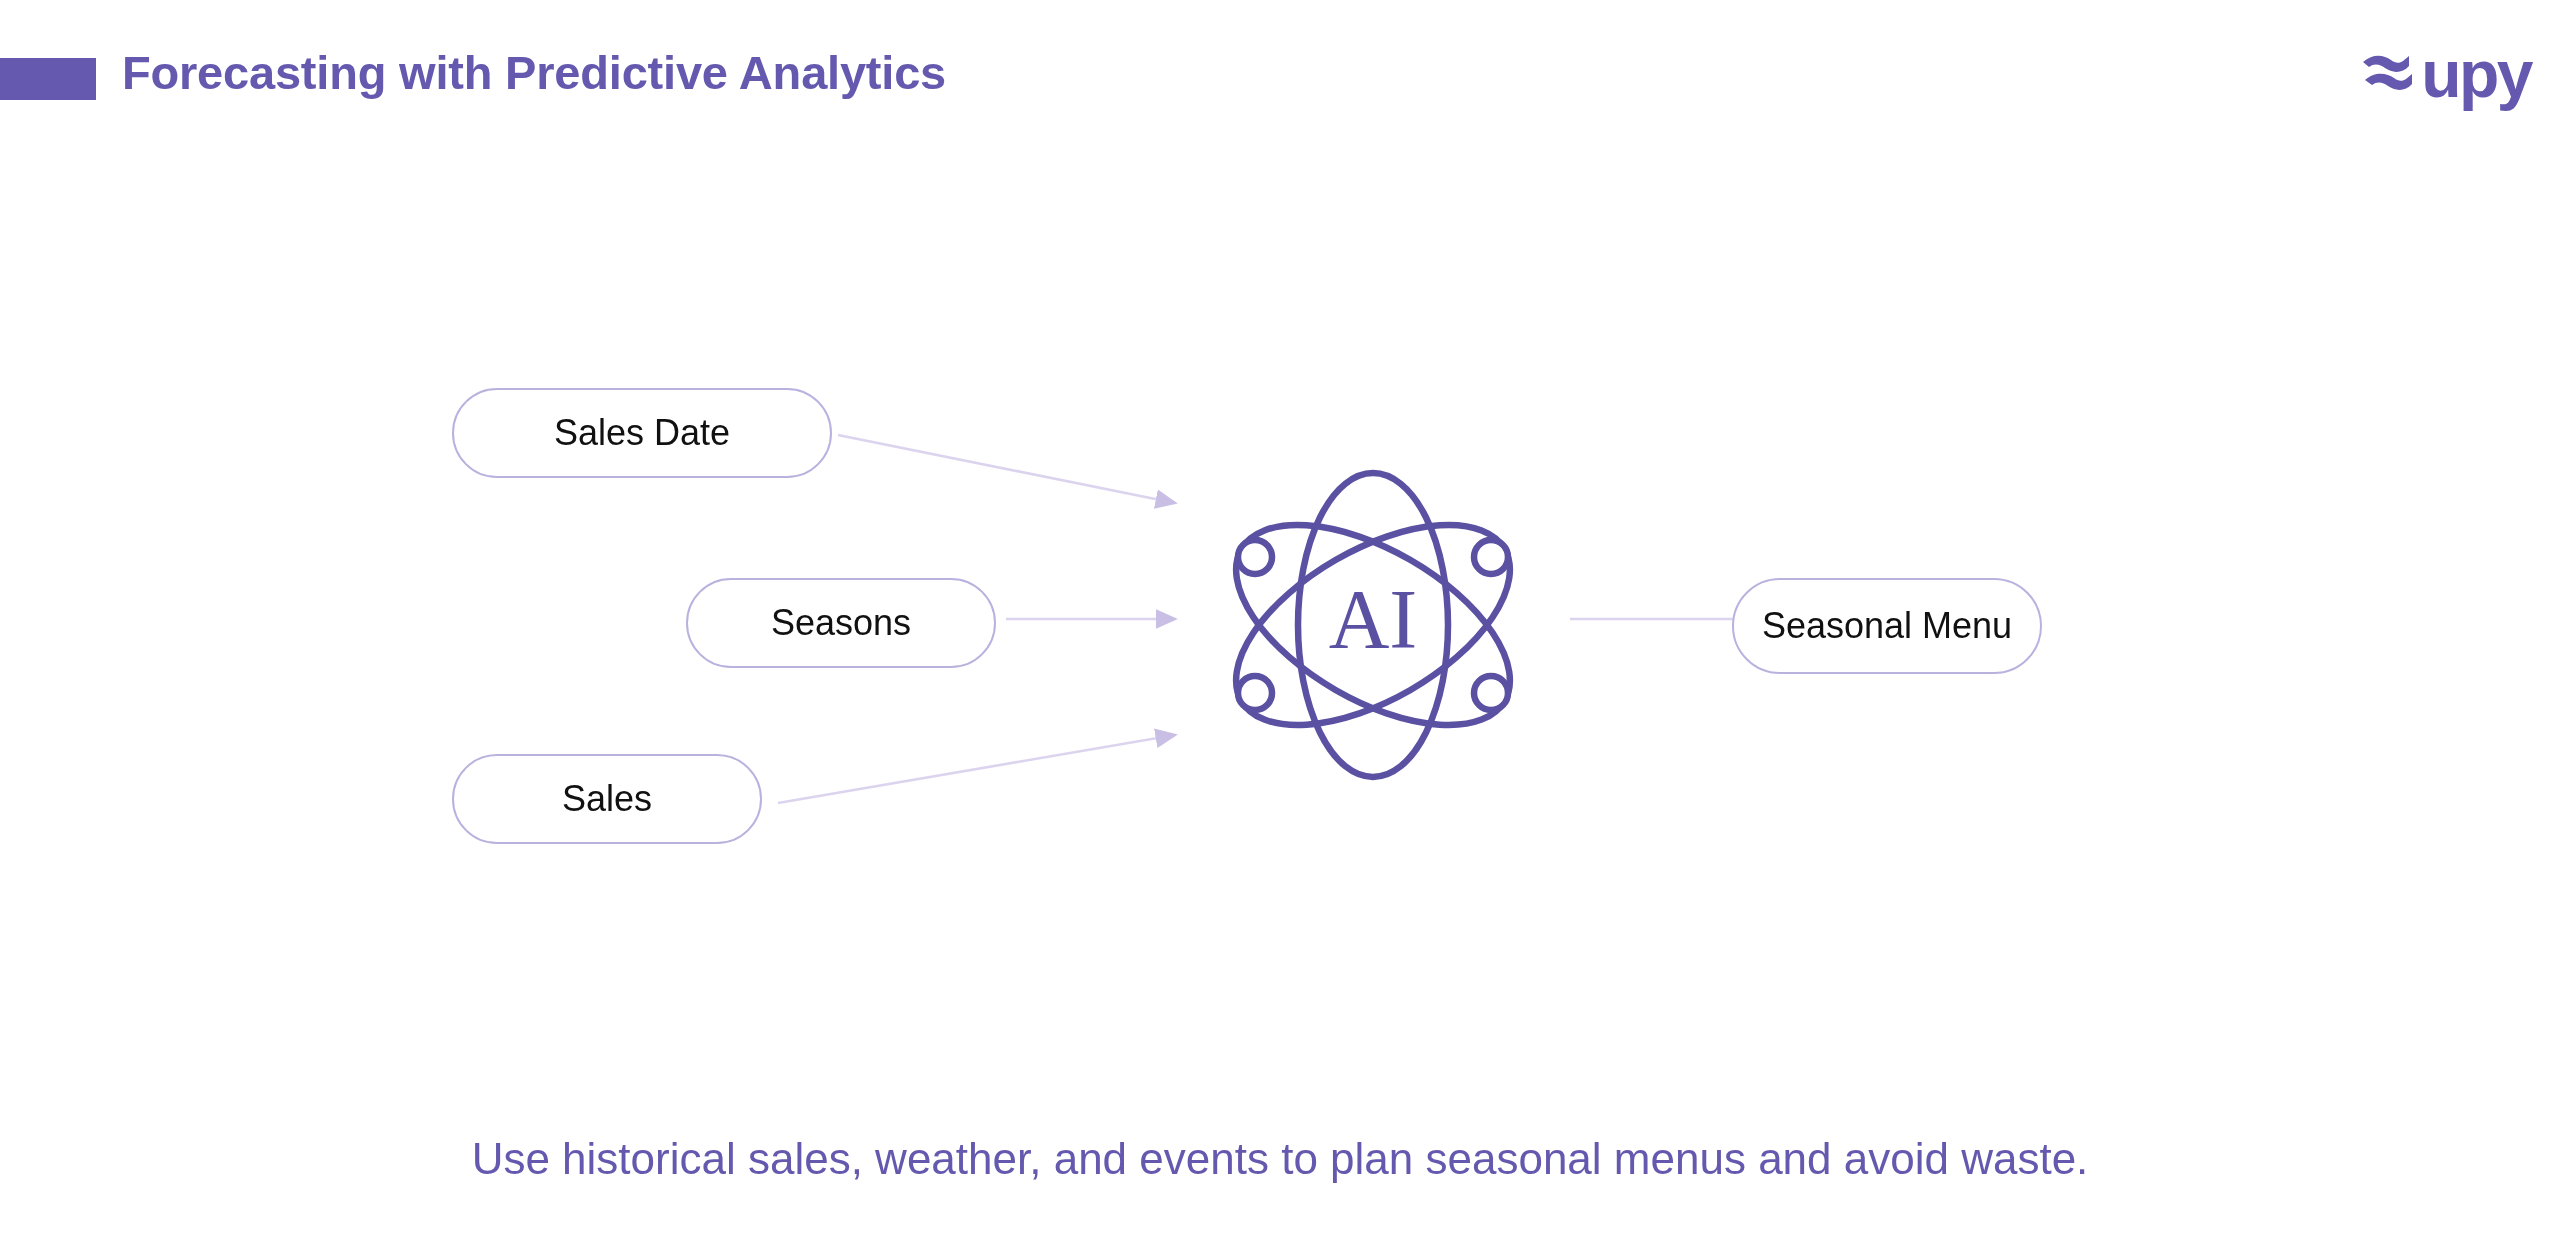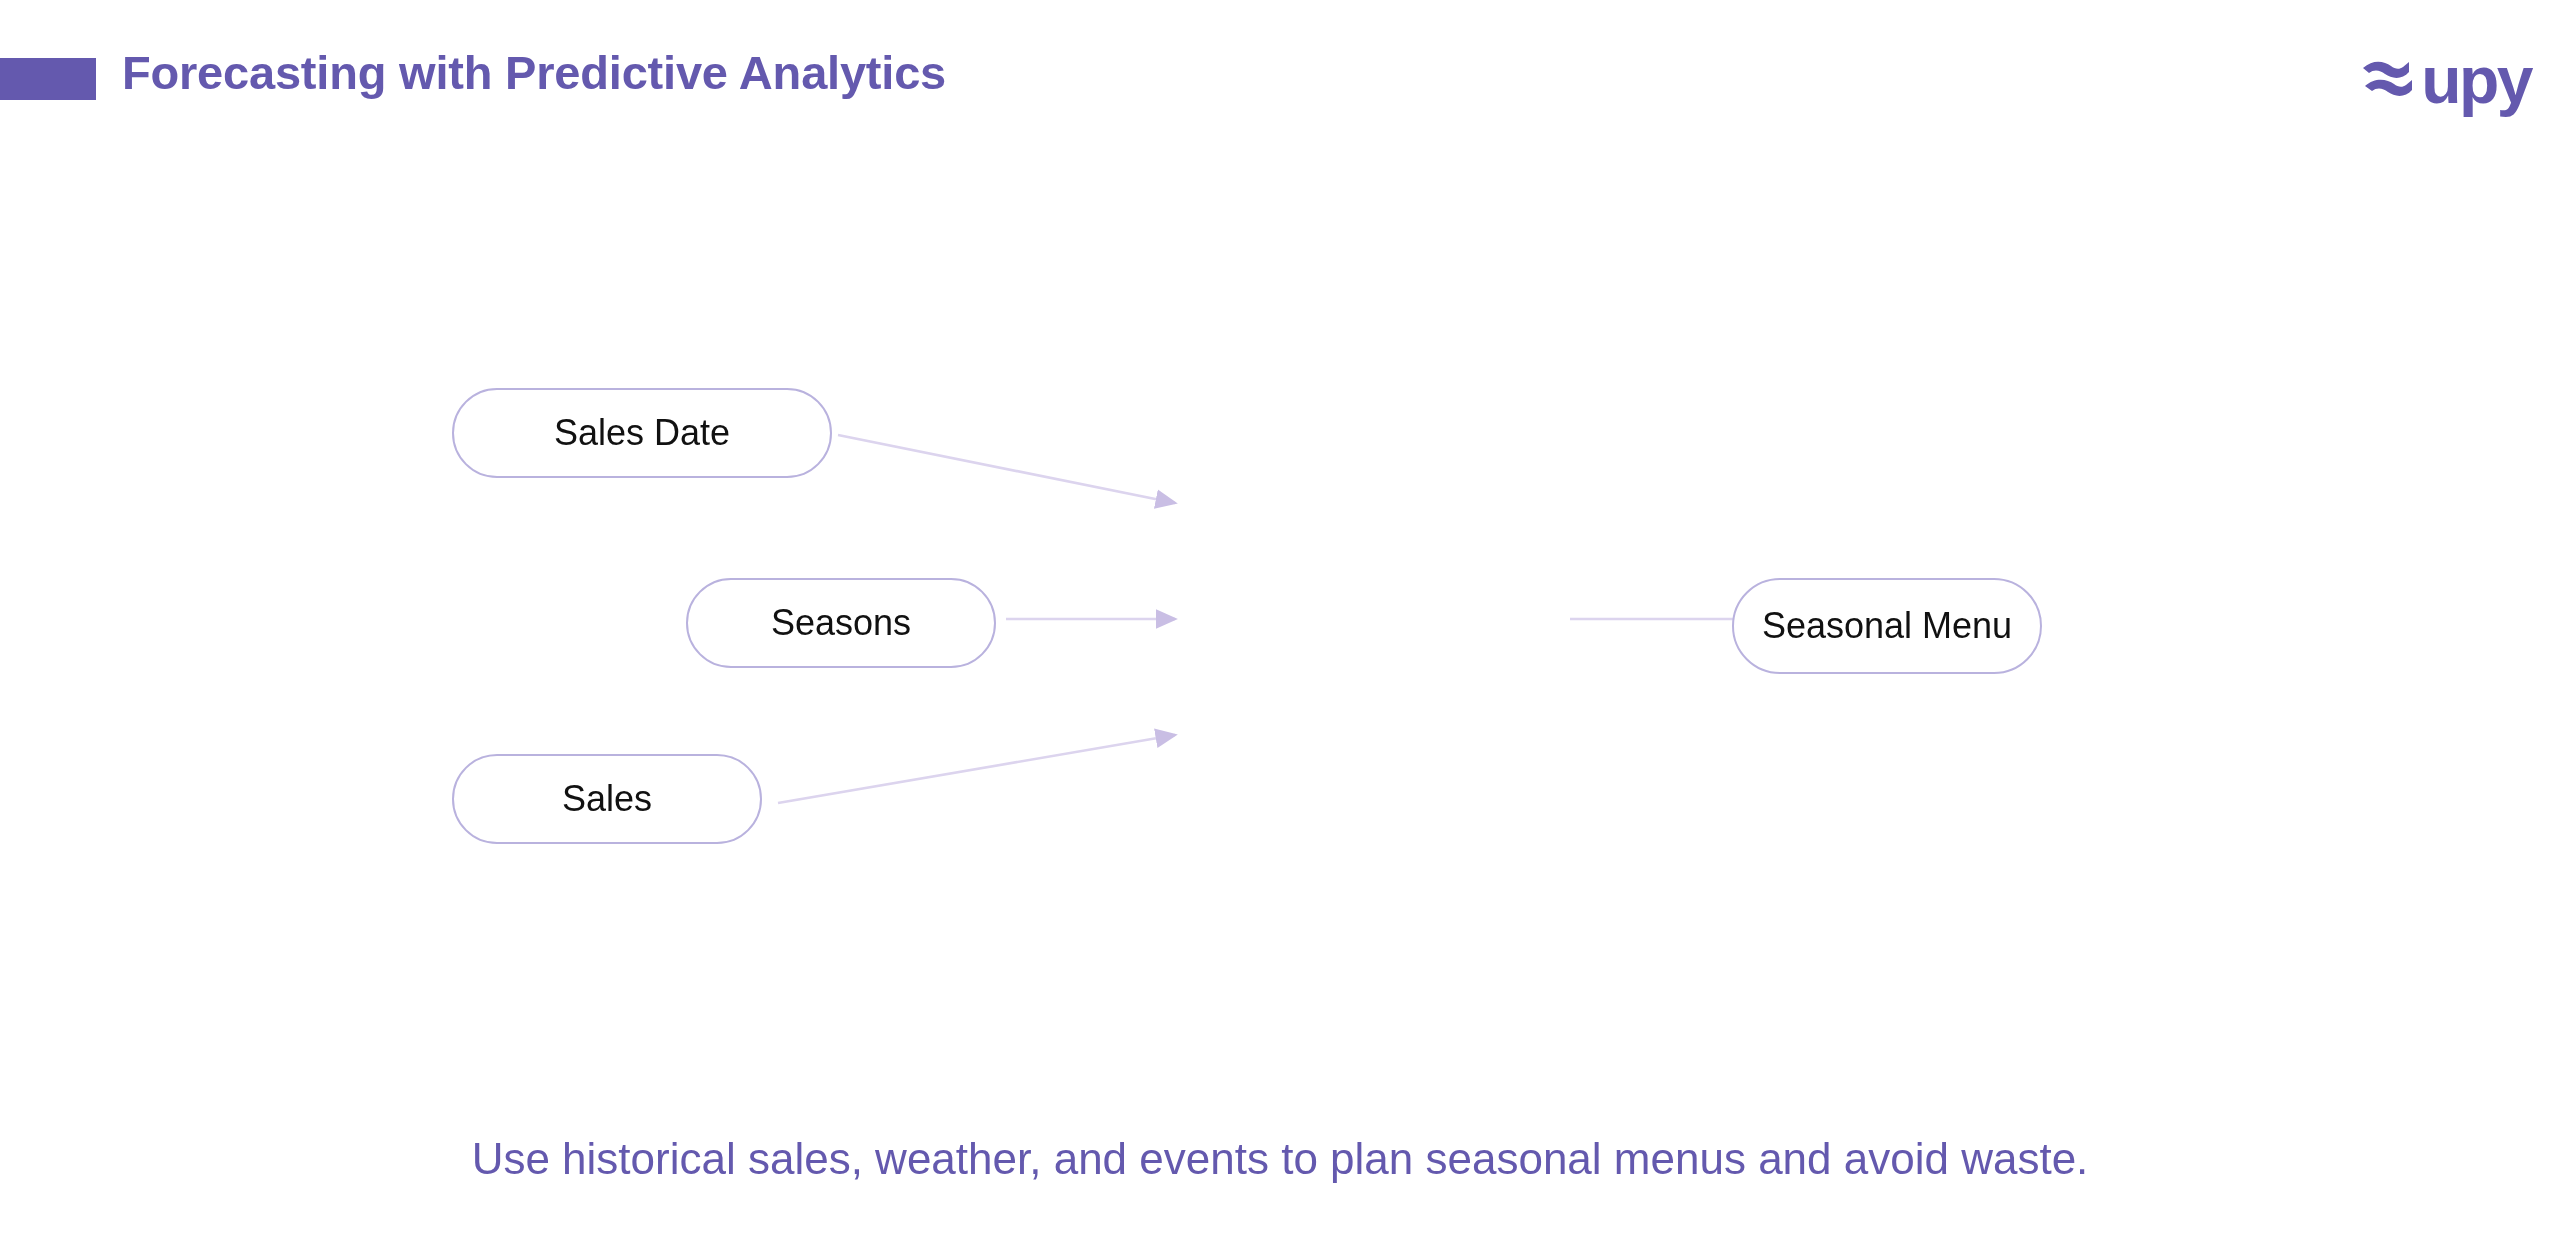--- a/index.html
+++ b/index.html
@@ -38,21 +38,21 @@
     letter-spacing: -0.2px;
     white-space: nowrap;
   }
 
   
   .logo {
     position: absolute;
     right: 58px;
     top: 38px;
     display: flex;
-    align-items: flex-end;
+    align-items: center;
     height: 72px;
   }
   .logo-mark {
     display: block;
     width: 62px;
     height: 60px;
     margin-right: 2px;
   }
   .logo-word {
     font-size: 66px;
@@ -150,20 +150,36 @@
   <div class="pill pill-sales-date">
     <span>Sales Date</span>
   </div>
   <div class="pill pill-seasons">
     <span>Seasons</span>
   </div>
   <div class="pill pill-events">
     <span>Sales</span>
   </div>
 
+  <div class="ai-node">
+    <svg viewBox="0 0 310 318" xmlns="http://www.w3.org/2000/svg">
+      <g fill="none" stroke="#5B51A3" stroke-width="6.5">
+        <ellipse cx="155" cy="159" rx="75" ry="152"></ellipse>
+        <ellipse cx="155" cy="159" rx="75" ry="152" transform="rotate(60 155 159)"></ellipse>
+        <ellipse cx="155" cy="159" rx="75" ry="152" transform="rotate(-60 155 159)"></ellipse>
+      </g>
+      <g fill="#ffffff" stroke="#5B51A3" stroke-width="6.5">
+        <circle cx="37" cy="91" r="17"></circle>
+        <circle cx="273" cy="91" r="17"></circle>
+        <circle cx="37" cy="227" r="17"></circle>
+        <circle cx="273" cy="227" r="17"></circle>
+      </g>
+      <text x="155" y="182" text-anchor="middle" font-family="Liberation Serif, serif" font-size="84" fill="#5B51A3">AI</text>
+    </svg>
+  </div>
 
   <div class="pill pill-output">
     <span>Seasonal Menu</span>
   </div>
 
   <div class="caption">Use historical sales, weather, and events to plan seasonal menus and avoid waste.</div>
 
 </div>
 
 </body></html>

